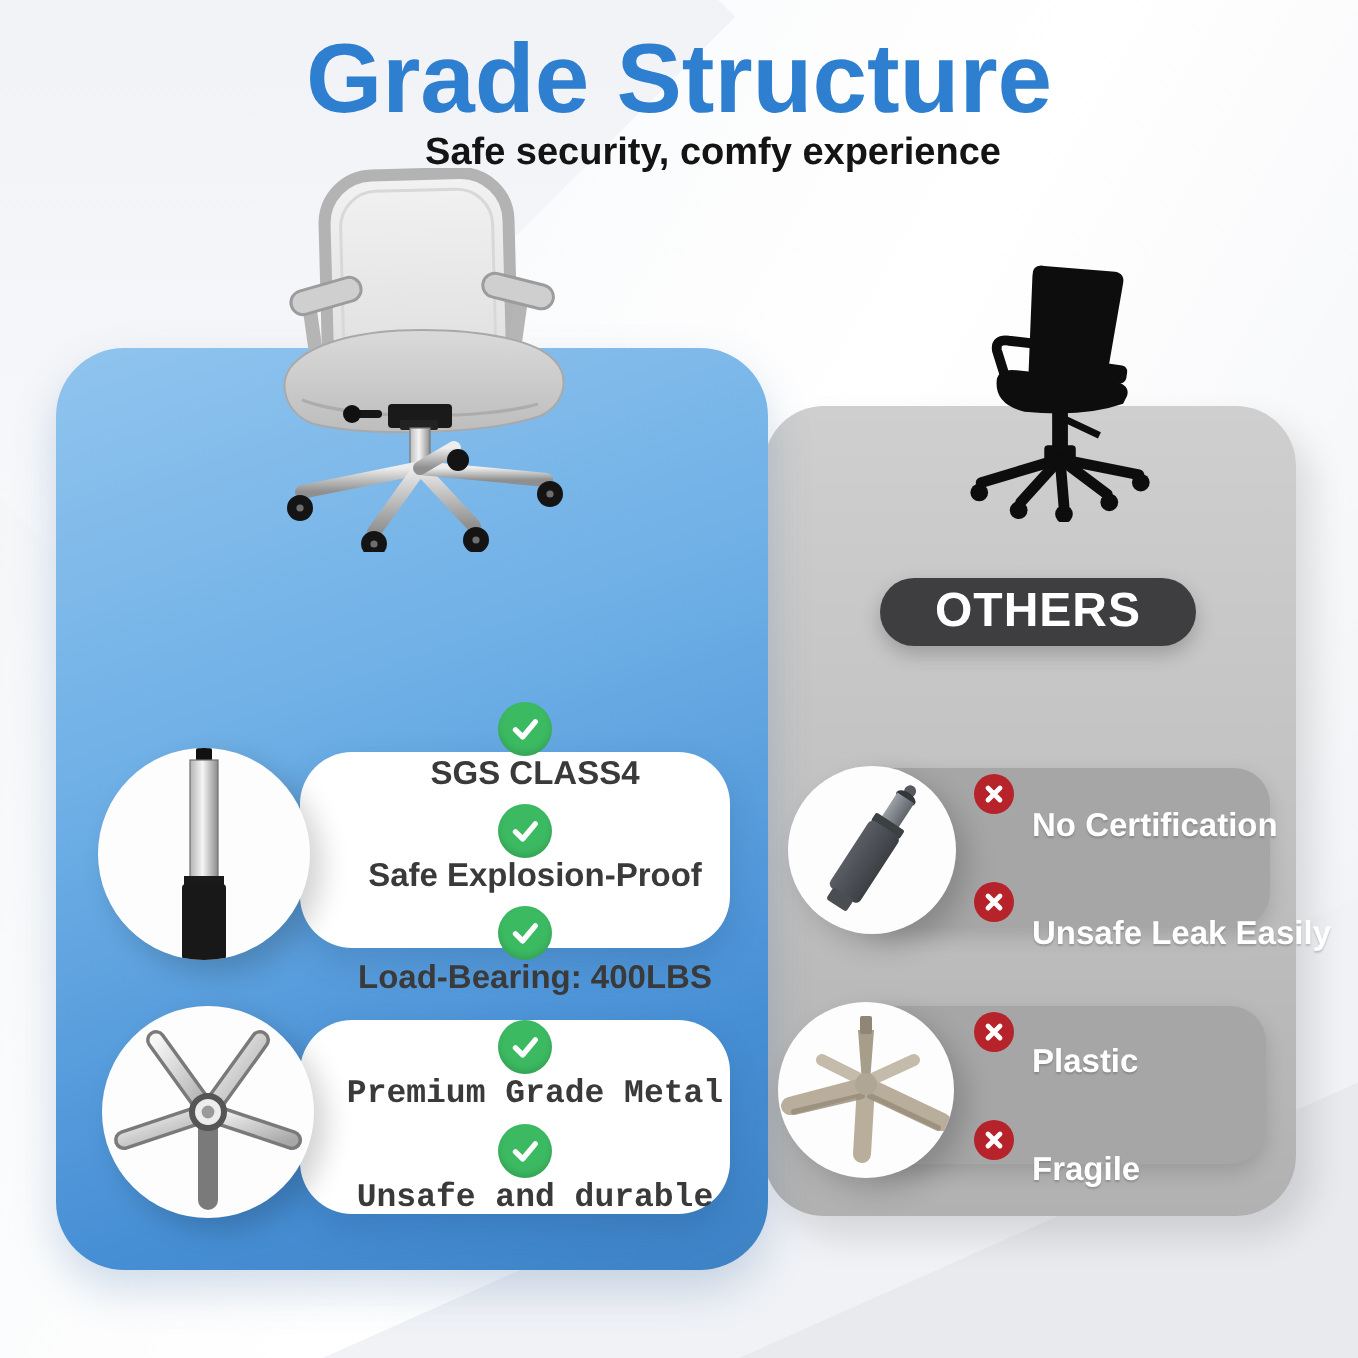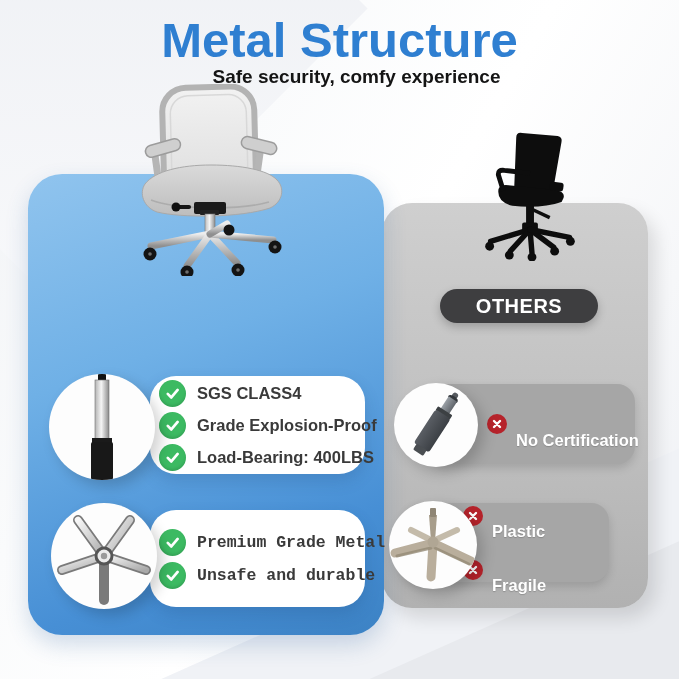--- a/index.html
+++ b/index.html
@@ -50,40 +50,40 @@
   .pill{
     position:absolute; z-index:4; display:flex; align-items:center; justify-content:center;
     border-radius:999px; font-weight:700; letter-spacing:0.5px;
   }
   .pill-ours{
     left:100px; top:306px; width:198px; height:42px; background:#ffffff;
     color:#1b5fa9; font-size:27px; box-shadow:0 5px 12px rgba(20,60,110,0.18);
   }
   .pill-others{
     left:440px; top:289px; width:158px; height:34px; background:#3e3e40;
-    color:#ffffff; font-size:20px; box-shadow:0 4px 10px rgba(0,0,0,0.22);
+    color:#ffffff; font-size:24px; box-shadow:0 4px 10px rgba(0,0,0,0.22);
   }
 
   
   .card{position:absolute; display:flex; flex-direction:column; justify-content:center;}
   .card-white{
     z-index:4; background:#ffffff; border-radius:26px;
     box-shadow:0 7px 16px rgba(30,70,120,0.20);
   }
   .card-gray{
     z-index:3; background:#a6a6a6; border-radius:18px;
     box-shadow:0 4px 10px rgba(0,0,0,0.14);
   }
   .card-l1{left:150px; top:376px; width:215px; height:98px; gap:5px; padding-left:0;}
   .card-l2{left:150px; top:510px; width:215px; height:97px; gap:6px;font-family:Liberation Mono, monospace;}
   .card-r1{left:428px; top:384px; width:207px; height:80px; gap:3px;}
-  .card-r2{left:404px; top:503px; width:205px; height:79px; gap:3px;}
+  .card-r2{left:428px; top:503px; width:205px; height:79px; gap:3px;}
 
   .row{display:flex; align-items:center;}
-  .card-white .row{padding-left:9px;}
+  .card-white .row{padding-left:9px;flex-direction:column;}
   .card-gray .row{padding-left:59px;}
 
   .check-icon{
     width:27px; height:27px; border-radius:50%; background:#3cba62;
     display:flex; align-items:center; justify-content:center; flex:0 0 auto;
     box-shadow:inset 0 -2px 3px rgba(0,0,0,0.12);
   }
   .cross-icon{
     width:20px; height:20px; border-radius:50%; background:#b6232b;
     display:flex; align-items:center; justify-content:center; flex:0 0 auto;
@@ -105,21 +105,21 @@
 </style>
 </head>
 <body>
 
 <div class="stage">
 
   <div class="deco deco-tl"></div>
   <div class="deco deco-br2"></div>
   <div class="deco deco-br"></div>
 
-  <div class="title">Metal Structure</div>
+  <div class="title">Grade Structure</div>
   <div class="subtitle">Safe security, comfy experience</div>
 
   <div class="panel-gray"></div>
   <div class="panel-blue"></div>
 
   <div class="chair-ours">
     <svg width="152" height="192" viewBox="0 0 152 192">
       <defs>
         <linearGradient id="meshG" x1="0" y1="0" x2="0" y2="1">
           <stop offset="0" stop-color="#f2f2f2"></stop>
@@ -234,21 +234,21 @@
           </svg>
       </span>
       <span class="pos-text">SGS CLASS4</span>
     </div>
     <div class="row">
       <span class="check-icon">
         <svg width="19" height="19" viewBox="0 0 24 24">
             <path d="M6 12.5 L10.5 17 L18.5 7.5" fill="none" stroke="#ffffff" stroke-width="3.4" stroke-linecap="round" stroke-linejoin="round"></path>
           </svg>
       </span>
-      <span class="pos-text">Grade Explosion-Proof</span>
+      <span class="pos-text">Safe Explosion-Proof</span>
     </div>
     <div class="row">
       <span class="check-icon">
         <svg width="19" height="19" viewBox="0 0 24 24">
             <path d="M6 12.5 L10.5 17 L18.5 7.5" fill="none" stroke="#ffffff" stroke-width="3.4" stroke-linecap="round" stroke-linejoin="round"></path>
           </svg>
       </span>
       <span class="pos-text">Load-Bearing: 400LBS</span>
     </div>
   </div>
@@ -273,20 +273,28 @@
   </div>
 
   <div class="card card-gray card-r1">
     <div class="row">
       <span class="cross-icon">
         <svg width="12" height="12" viewBox="0 0 14 14">
             <path d="M3.5 3.5 L10.5 10.5 M10.5 3.5 L3.5 10.5" stroke="#ffffff" stroke-width="2.8" stroke-linecap="round"></path>
           </svg>
       </span>
       <span class="neg-text">No Certification</span>
+    </div>
+    <div class="row">
+      <span class="cross-icon">
+        <svg width="12" height="12" viewBox="0 0 14 14">
+            <path d="M3.5 3.5 L10.5 10.5 M10.5 3.5 L3.5 10.5" stroke="#ffffff" stroke-width="2.8" stroke-linecap="round"></path>
+          </svg>
+      </span>
+      <span class="neg-text">Unsafe Leak Easily</span>
     </div>
   </div>
 
   <div class="card card-gray card-r2">
     <div class="row">
       <span class="cross-icon">
         <svg width="12" height="12" viewBox="0 0 14 14">
             <path d="M3.5 3.5 L10.5 10.5 M10.5 3.5 L3.5 10.5" stroke="#ffffff" stroke-width="2.8" stroke-linecap="round"></path>
           </svg>
       </span>

